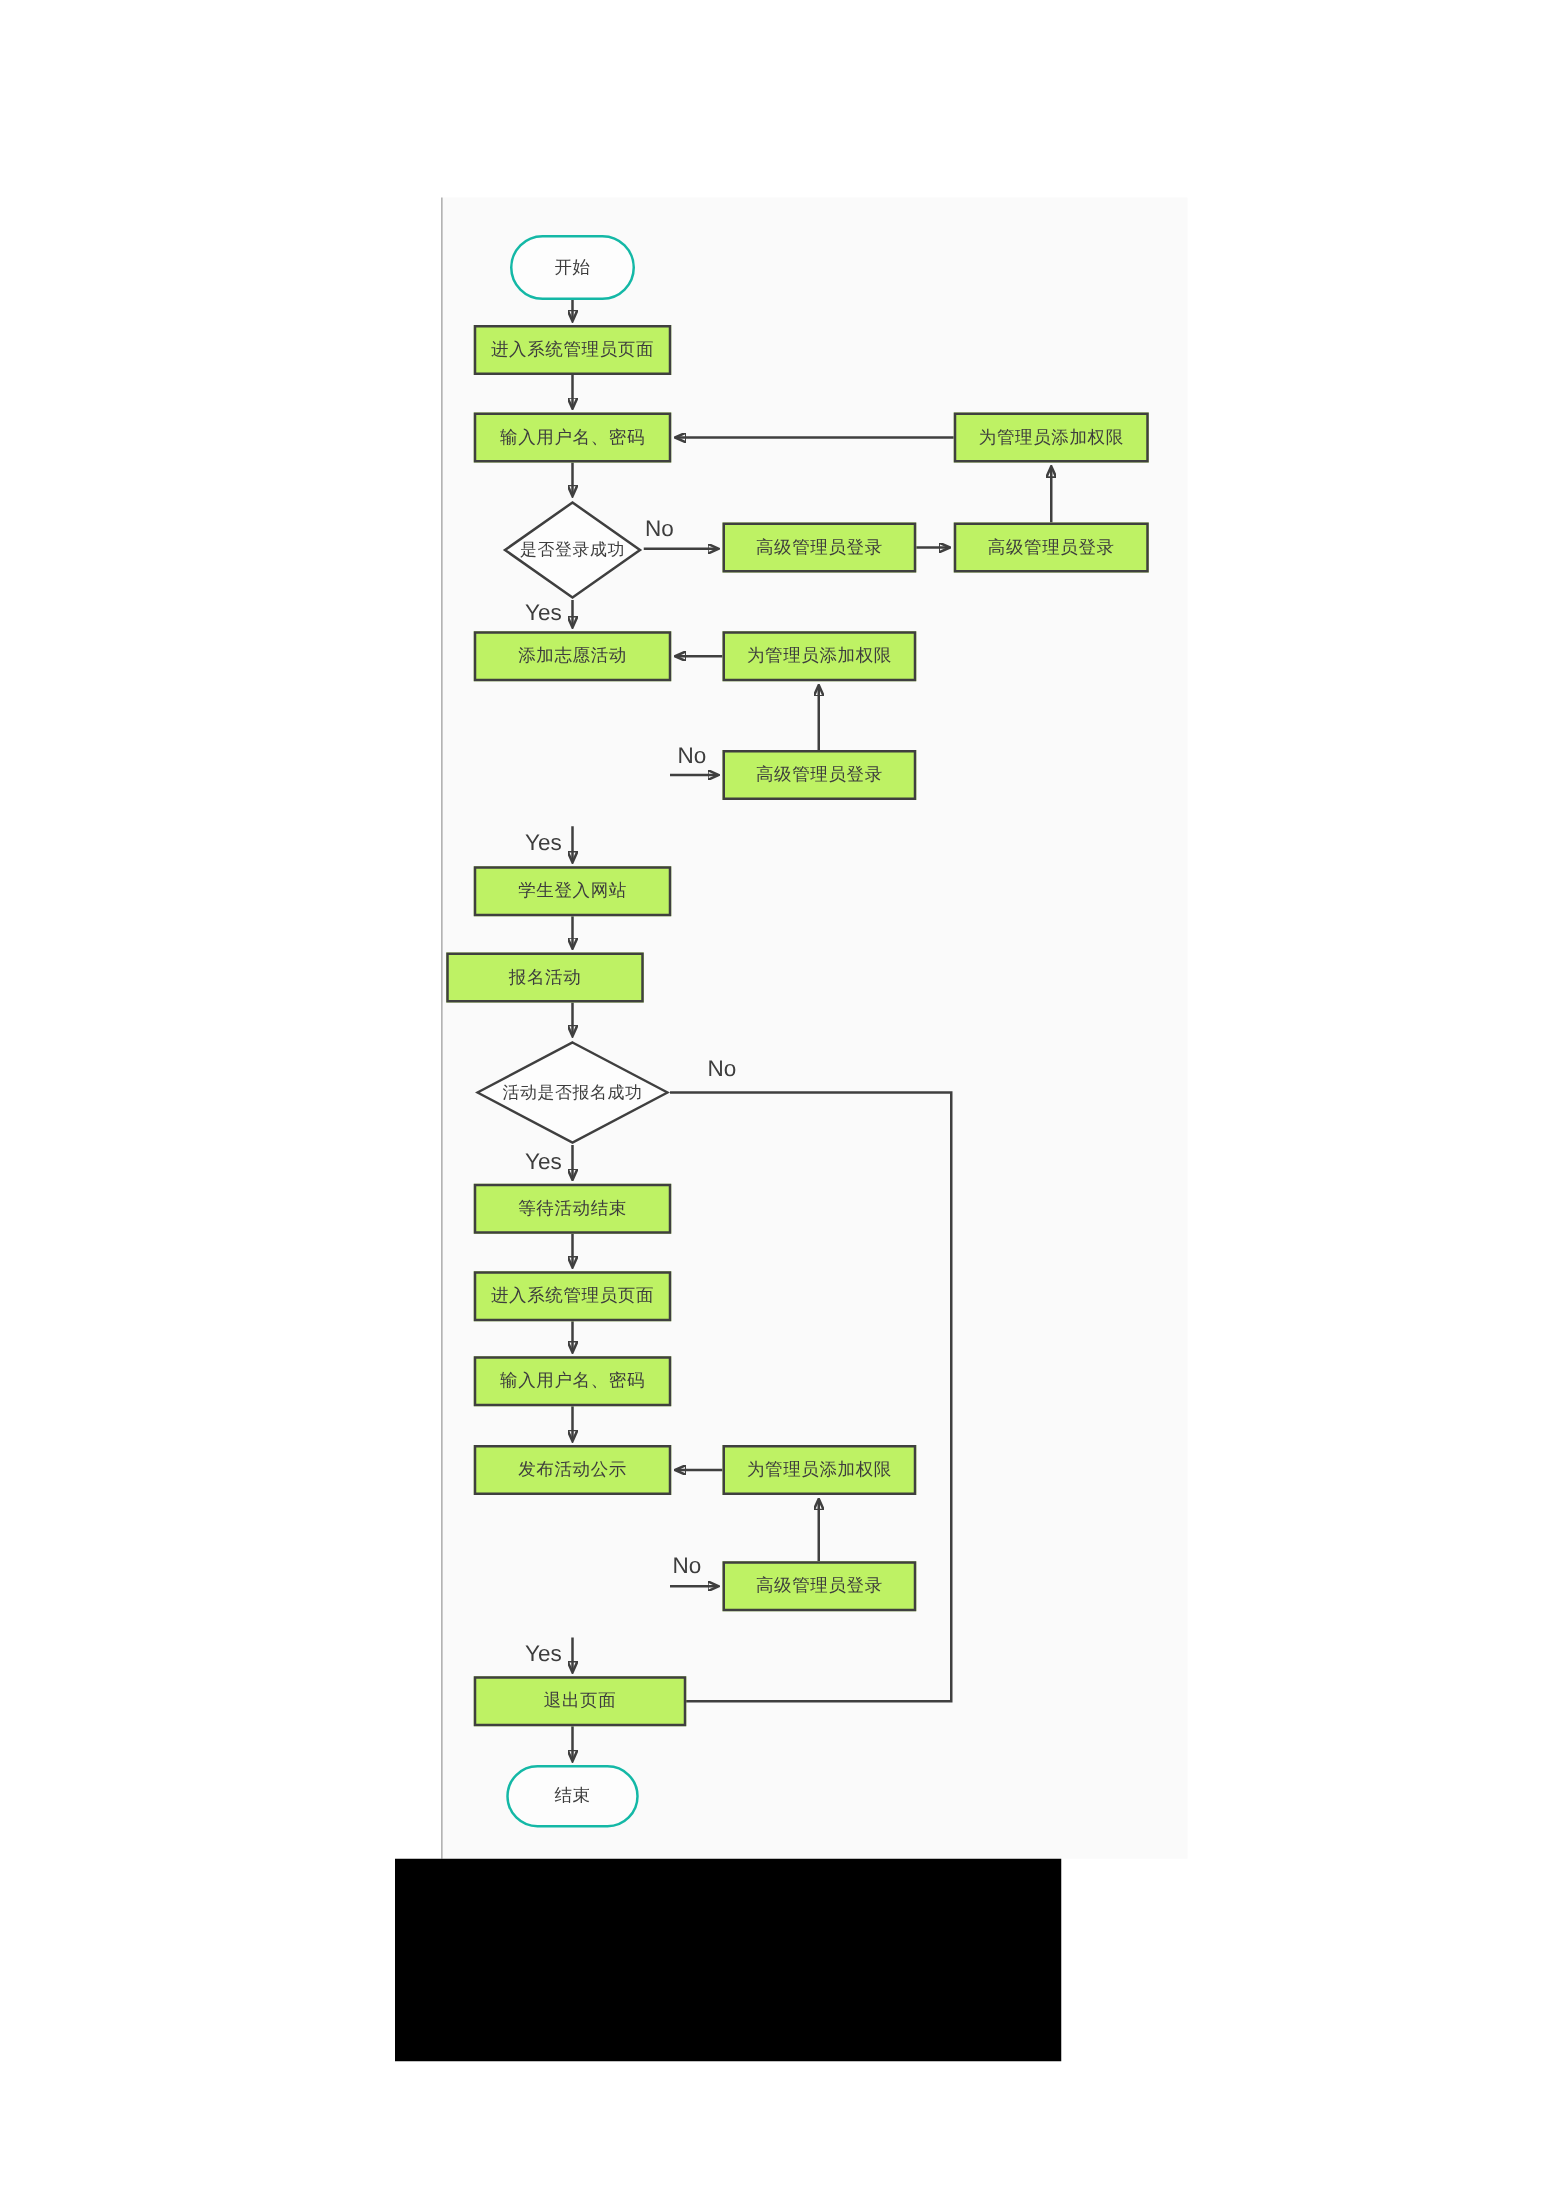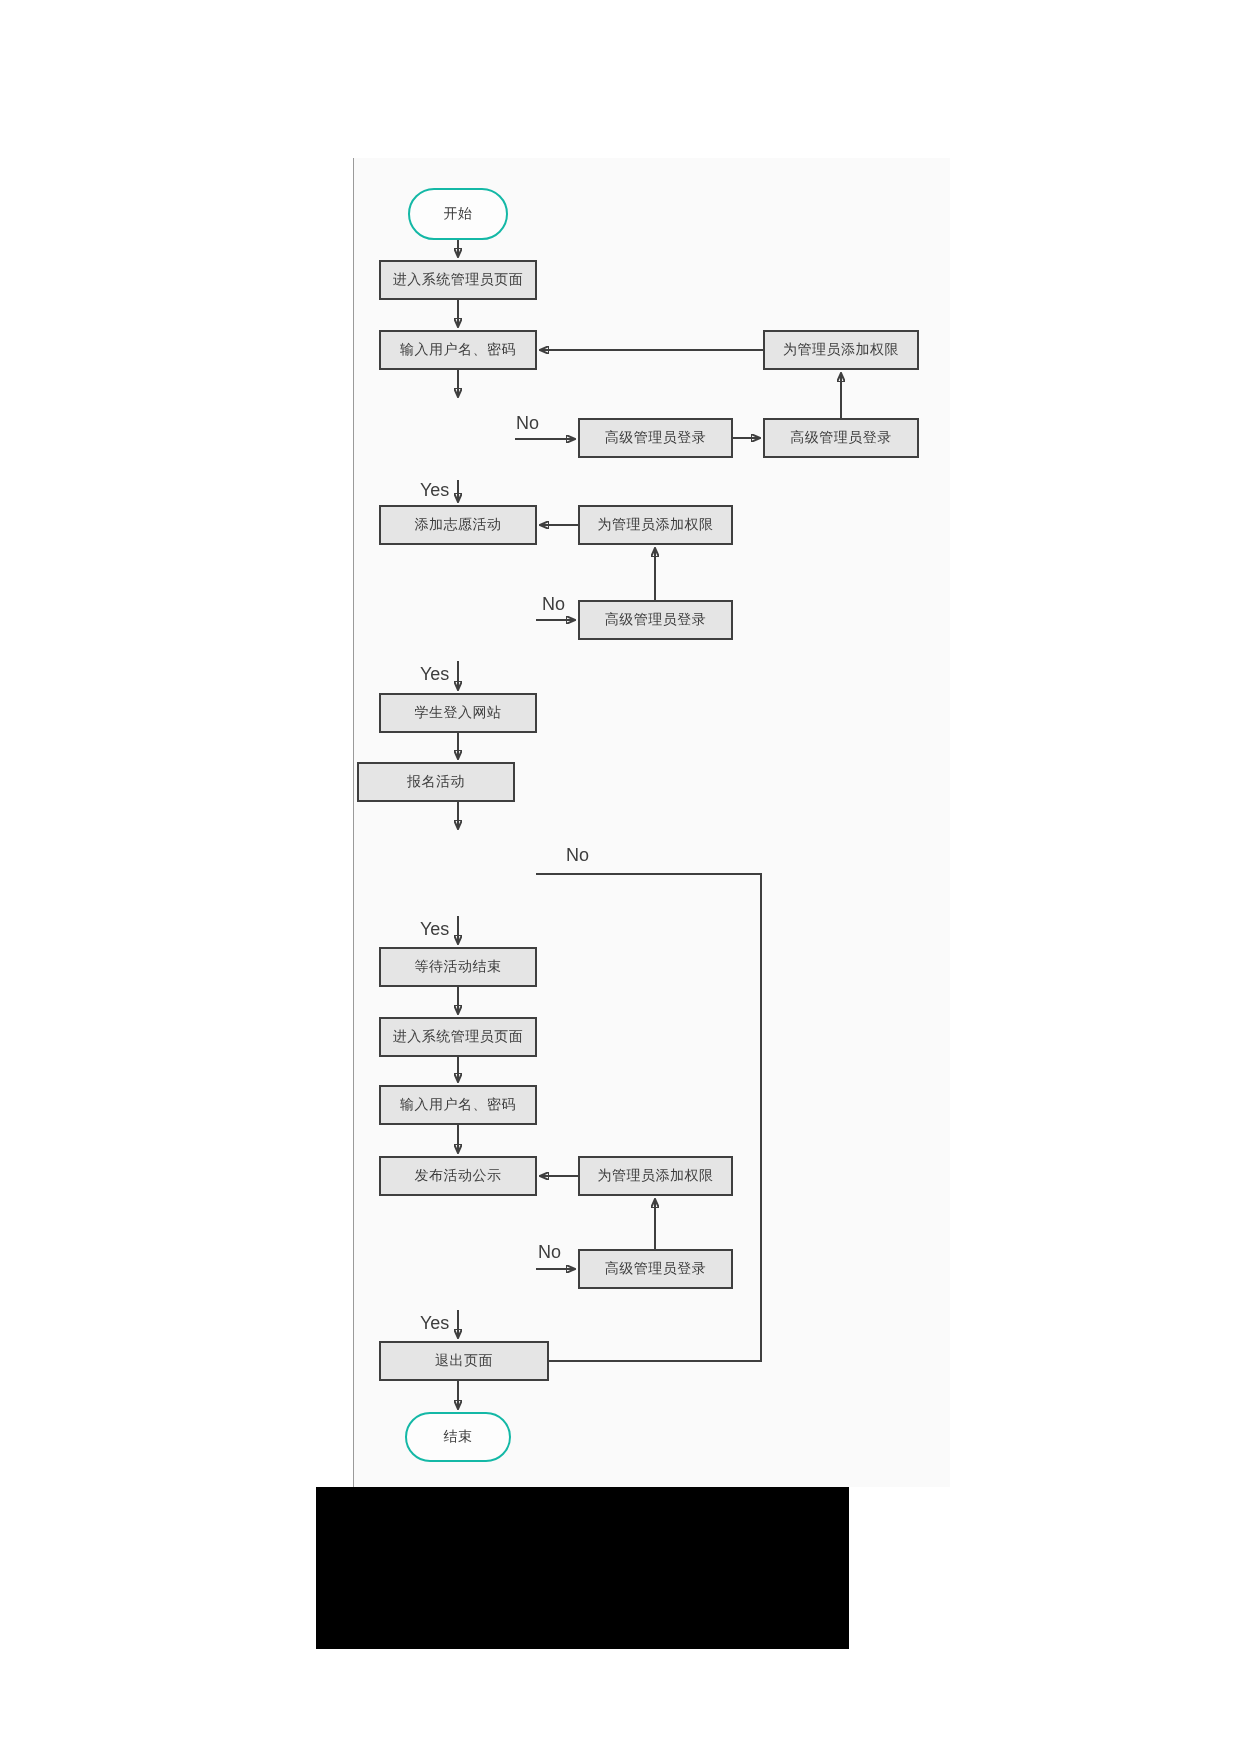--- a/index.html
+++ b/index.html
@@ -17,21 +17,21 @@
     position:absolute;left:353px;top:158px;width:1px;height:1329px;
     background:#9a9a9a;
   }
   .connectors{position:absolute;left:0;top:0;width:1240px;height:1754px;}
   .connectors path{fill:none;stroke:#3f3f3f;stroke-width:2px;}
   .node{
     position:absolute;display:flex;align-items:center;justify-content:center;
     box-sizing:border-box;font-size:14px;letter-spacing:0.5px;white-space:nowrap;
     color:#3d3d3d;
   }
-  .process{background:#e5e5e5;border:2px solid #3f3f3f;}
+  .process{background:#bef264;border:2px solid #3f3f3f;}
   .terminal{background:#fdfdfd;border:2px solid #14b8a6;border-radius:26px;}
   .decision{background:transparent;border:none;}
   .decision svg{position:absolute;left:0;top:0;}
   .decision svg polygon{fill:#fdfdfd;stroke:#3f3f3f;stroke-width:2px;}
   .decision .dlabel{position:relative;z-index:2;font-size:13.5px;}
   .edge-label{
     position:absolute;font-size:18px;color:#3d3d3d;white-space:nowrap;
   }
   .redaction{
     position:absolute;left:316px;top:1487px;width:533px;height:162px;
@@ -88,20 +88,26 @@
   </div>
 
   <div class="node process" style="left:379px;top:260px;width:158px;height:40px">
     <span>进入系统管理员页面</span>
   </div>
 
   <div class="node process" style="left:379px;top:330px;width:158px;height:40px">
     <span>输入用户名、密码</span>
   </div>
 
+  <div class="node decision" style="left:402px;top:400px;width:112px;height:80px">
+    <svg width="112" height="80" viewBox="0 0 112 80">
+      <polygon points="56,2 110,40 56,78 2,40"></polygon>
+    </svg>
+    <span class="dlabel">是否登录成功</span>
+  </div>
 
   <div class="node process" style="left:578px;top:418px;width:155px;height:40px">
     <span>高级管理员登录</span>
   </div>
 
   <div class="node process" style="left:763px;top:418px;width:156px;height:40px">
     <span>高级管理员登录</span>
   </div>
 
   <div class="node process" style="left:763px;top:330px;width:156px;height:40px">
@@ -122,20 +128,26 @@
   </div>
 
   <div class="node process" style="left:379px;top:693px;width:158px;height:40px">
     <span>学生登入网站</span>
   </div>
 
   <div class="node process" style="left:357px;top:762px;width:158px;height:40px">
     <span>报名活动</span>
   </div>
 
+  <div class="node decision" style="left:380px;top:832px;width:156px;height:84px">
+    <svg width="156" height="84" viewBox="0 0 156 84">
+      <polygon points="78,2 154,42 78,82 2,42"></polygon>
+    </svg>
+    <span class="dlabel">活动是否报名成功</span>
+  </div>
 
   <div class="node process" style="left:379px;top:947px;width:158px;height:40px">
     <span>等待活动结束</span>
   </div>
 
   <div class="node process" style="left:379px;top:1017px;width:158px;height:40px">
     <span>进入系统管理员页面</span>
   </div>
 
   <div class="node process" style="left:379px;top:1085px;width:158px;height:40px">

